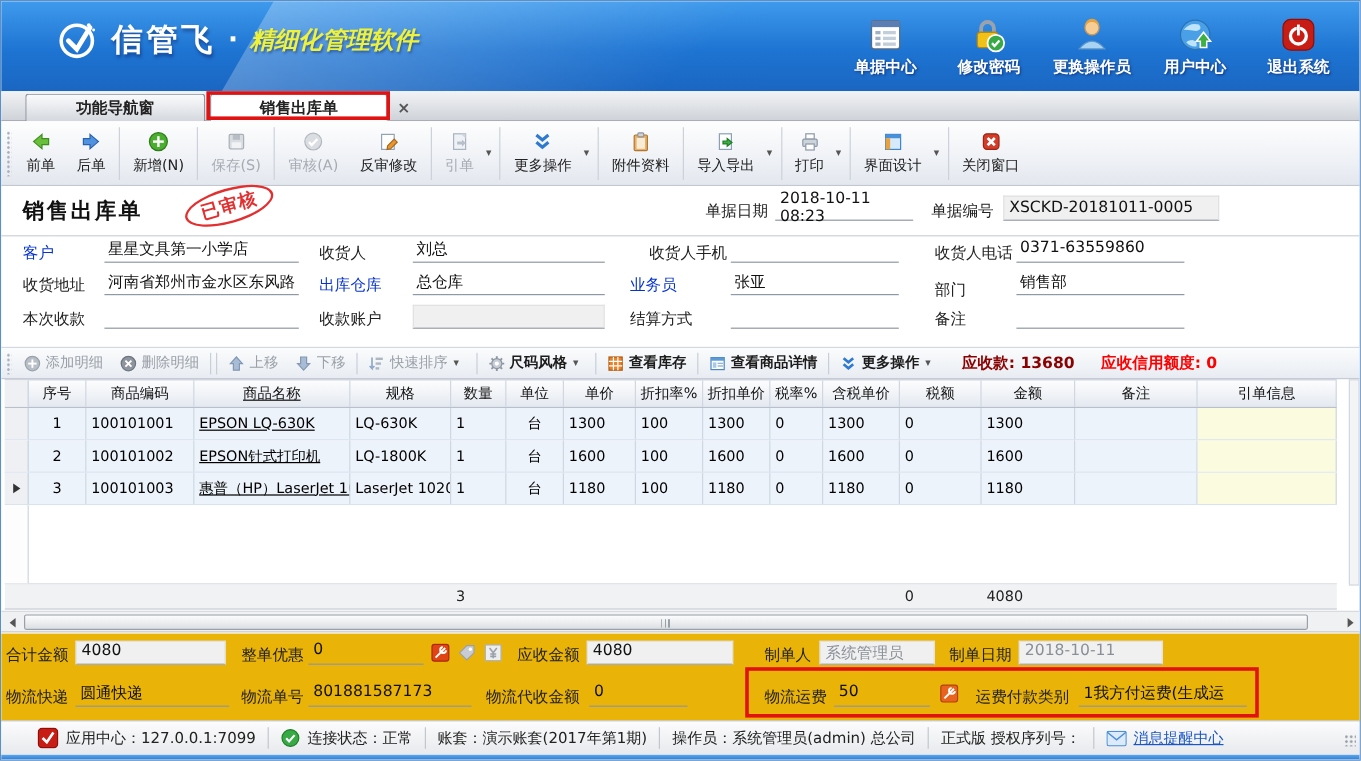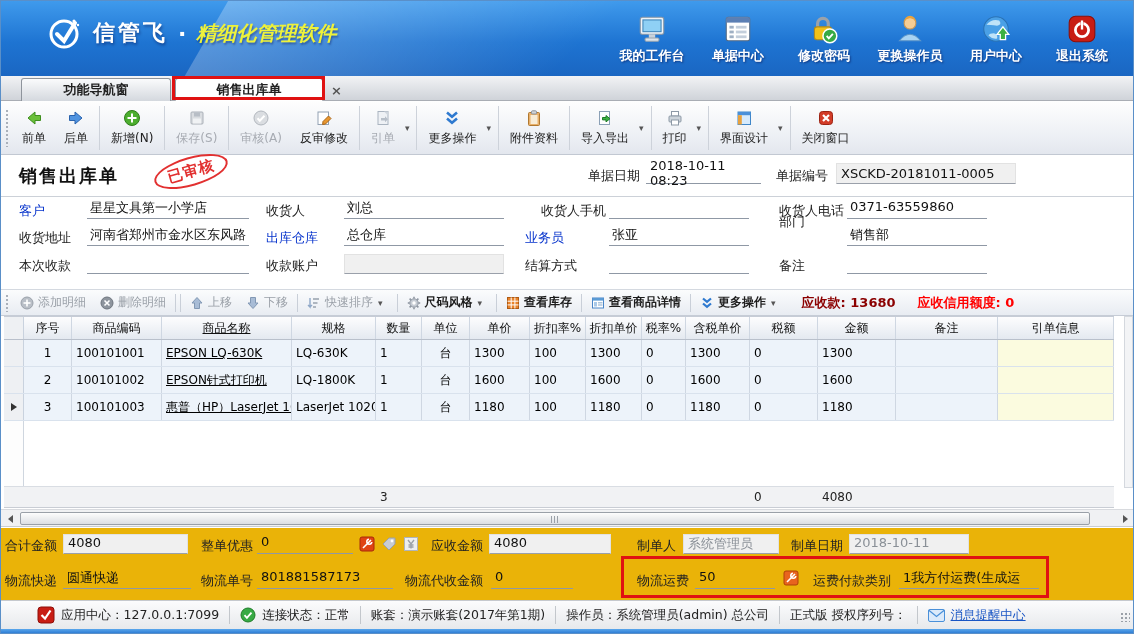--- a/index.html
+++ b/index.html
@@ -5,21 +5,21 @@
   * { margin:0; padding:0; box-sizing:border-box; }
   html,body { width:1134px; height:634px; font-family:"DejaVu Sans","Liberation Sans",sans-serif; }
   .app { position:relative; width:1134px; height:634px; background:#fff; border:1px solid #5a8fc8; overflow:hidden; }
 
   
   .banner { position:absolute; left:0; top:0; width:100%; height:75px;
     background:linear-gradient(180deg,#3f9aec 0%,#1e74d2 55%,#1a66c2 100%); overflow:hidden; }
   .banner::after { content:""; position:absolute; left:18%; top:-40px; width:55%; height:160px;
     background:linear-gradient(115deg,rgba(255,255,255,.28),rgba(255,255,255,0) 60%); transform:skewX(-30deg); }
   .brand { position:absolute; left:46px; top:14px; display:flex; align-items:center; gap:10px; z-index:2; }
-  .brand-name { color:#fff; font-size:22px; font-weight:bold; letter-spacing:3px; text-shadow:1px 2px 3px rgba(0,0,60,.4); }
+  .brand-name { color:#fff; font-size:26px; font-weight:bold; letter-spacing:3px; text-shadow:1px 2px 3px rgba(0,0,60,.4); }
   .brand-dot { color:#fff; font-size:22px; font-weight:bold; }
   .brand-tag { color:#eef23a; font-size:20px; font-weight:bold; font-style:italic; text-shadow:1px 2px 2px rgba(0,0,60,.35); }
   .bacts { position:absolute; right:8px; top:8px; display:flex; z-index:2; }
   .bact { width:86px; display:flex; flex-direction:column; align-items:center; gap:2px; cursor:pointer; padding-top:4px; }
   .bact .blabel { color:#fff; font-size:13px; font-weight:bold; text-shadow:1px 1px 2px rgba(0,0,60,.5); white-space:nowrap; }
 
   
   .tabbar { position:absolute; left:0; top:75px; width:100%; height:25px;
     background:linear-gradient(180deg,#f2f3f5,#cfd3d9); border-bottom:1px solid #a9adb4; }
   .tab { position:absolute; top:2px; height:23px; display:flex; align-items:center; justify-content:center;
@@ -132,29 +132,20 @@
         <path d="M10 19 L17 26 L28 8" fill="none" stroke="#fff" stroke-width="4" stroke-linecap="round"></path>
         <circle cx="27" cy="6" r="1.6" fill="#fff"></circle>
           <circle cx="31" cy="10" r="1.2" fill="#fff"></circle>
       </svg>
       <span class="brand-name">信管飞</span>
       <span class="brand-dot">·</span>
       <span class="brand-tag">精细化管理软件</span>
     </div>
     <div class="bacts">
       <div class="bact">
-        <svg class="ic30" width="32" height="32" viewBox="0 0 30 30">
-          <rect x="4" y="4" width="22" height="16" rx="2" fill="#eef3f8" stroke="#8a97a5"></rect>
-          <rect x="6.5" y="6.5" width="17" height="11" fill="#8fd0f5" stroke="#3f86bb"></rect>
-          <rect x="12" y="20" width="6" height="3.5" fill="#c9d2da"></rect>
-          <rect x="8.5" y="23.5" width="13" height="3" rx="1.2" fill="#dde4ea" stroke="#98a4b0"></rect>
-        </svg>
-        <span class="blabel">我的工作台</span>
-      </div>
-      <div class="bact">
         <svg width="32" height="32" viewBox="0 0 30 30">
           <rect x="4" y="4" width="22" height="22" rx="2" fill="#fff" stroke="#5a6c82"></rect>
           <rect x="4" y="4" width="22" height="5" fill="#5b7fb4"></rect>
           <rect x="7" y="12" width="4" height="2.6" fill="#9fb0c4"></rect>
             <rect x="13" y="12" width="10" height="2.6" fill="#c3cedb"></rect>
           <rect x="7" y="16.5" width="4" height="2.6" fill="#9fb0c4"></rect>
             <rect x="13" y="16.5" width="10" height="2.6" fill="#c3cedb"></rect>
           <rect x="7" y="21" width="4" height="2.6" fill="#9fb0c4"></rect>
             <rect x="13" y="21" width="10" height="2.6" fill="#c3cedb"></rect>
         </svg>
@@ -356,21 +347,21 @@
       <span class="ffield uline" style="left:608px; top:2px; width:140px;"></span>
       <span class="flabel" style="left:778px; top:5px;">收货人电话</span>
       <span class="ffield uline" style="left:846px; top:2px; width:140px;">0371-63559860</span>
 
       <span class="flabel" style="left:18px; top:32px;">收货地址</span>
       <span class="ffield uline" style="left:86px; top:29px; width:162px;">河南省郑州市金水区东风路</span>
       <span class="flabel blue" style="left:265px; top:32px;">出库仓库</span>
       <span class="ffield uline" style="left:343px; top:29px; width:160px;">总仓库</span>
       <span class="flabel blue" style="left:524px; top:32px;">业务员</span>
       <span class="ffield uline" style="left:608px; top:29px; width:140px;">张亚</span>
-      <span class="flabel" style="left:778px; top:16px;">部门</span>
+      <span class="flabel" style="left:778px; top:36px;">部门</span>
       <span class="ffield uline" style="left:846px; top:29px; width:140px;">销售部</span>
 
       <span class="flabel" style="left:18px; top:60px;">本次收款</span>
       <span class="ffield uline" style="left:86px; top:57px; width:162px;"></span>
       <span class="flabel" style="left:265px; top:60px;">收款账户</span>
       <span class="ffield sunken" style="left:343px; top:57px; width:160px;"></span>
       <span class="flabel" style="left:524px; top:60px;">结算方式</span>
       <span class="ffield uline" style="left:608px; top:57px; width:140px;"></span>
       <span class="flabel" style="left:778px; top:60px;">备注</span>
       <span class="ffield uline" style="left:846px; top:57px; width:140px;"></span>
@@ -623,21 +614,21 @@
           <rect x="1" y="1" width="14" height="14" rx="2" fill="#e8641e" stroke="#b04208"></rect>
           <path d="M4 12 L12 4 M10 3.2 a2.5 2.5 0 1 0 2.8 2.8" stroke="#fff" stroke-width="1.6" fill="none"></path>
         </svg>
       <span class="slabel" style="left:812px; top:44px;">运费付款类别</span>
       <span class="sfield uline" style="left:898px; top:41px; width:140px;">1我方付运费(生成运</span>
       <div class="anno-freight"></div>
     </div>
   </div>
 
   <div class="statusbar">
-    <div class="sseg" style="margin-left:8px;padding-left:28px;">
+    <div class="sseg" style="margin-left:2px;padding-left:28px;">
       <svg width="18" height="18" viewBox="0 0 18 18">
           <rect x="1" y="1" width="16" height="16" rx="3" fill="#c81d14" stroke="#8e0f08"></rect>
           <path d="M4.5 9 L8 12.5 L13.5 4.5" fill="none" stroke="#fff" stroke-width="2.2"></path>
         </svg>
       <span>应用中心：127.0.0.1:7099</span>
     </div>
     <div class="ssep"></div>
     <div class="sseg">
       <svg width="16" height="16" viewBox="0 0 16 16">
           <circle cx="8" cy="8" r="7" fill="#37aa45" stroke="#1f7d28"></circle>

